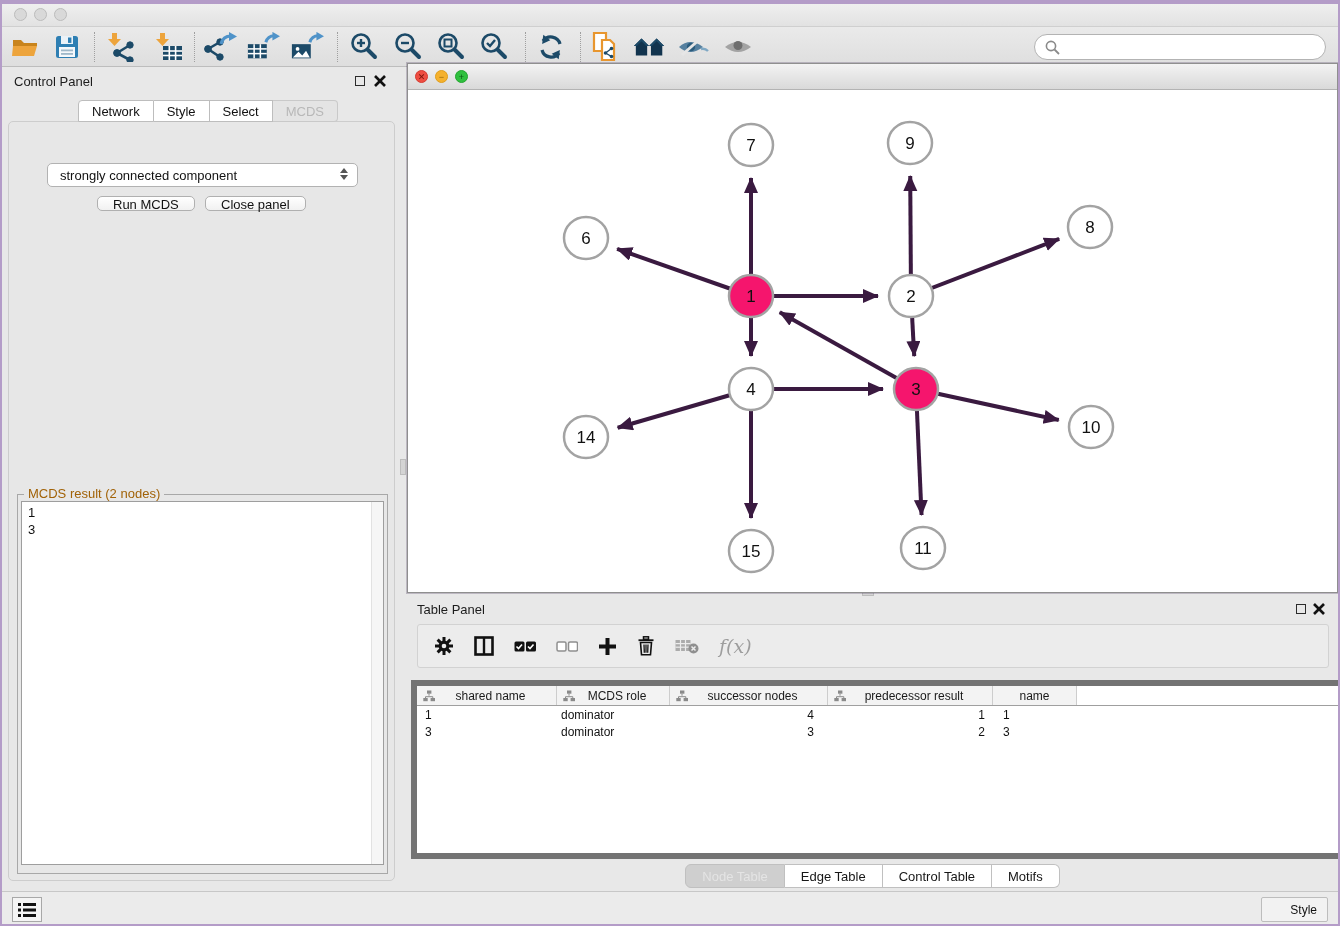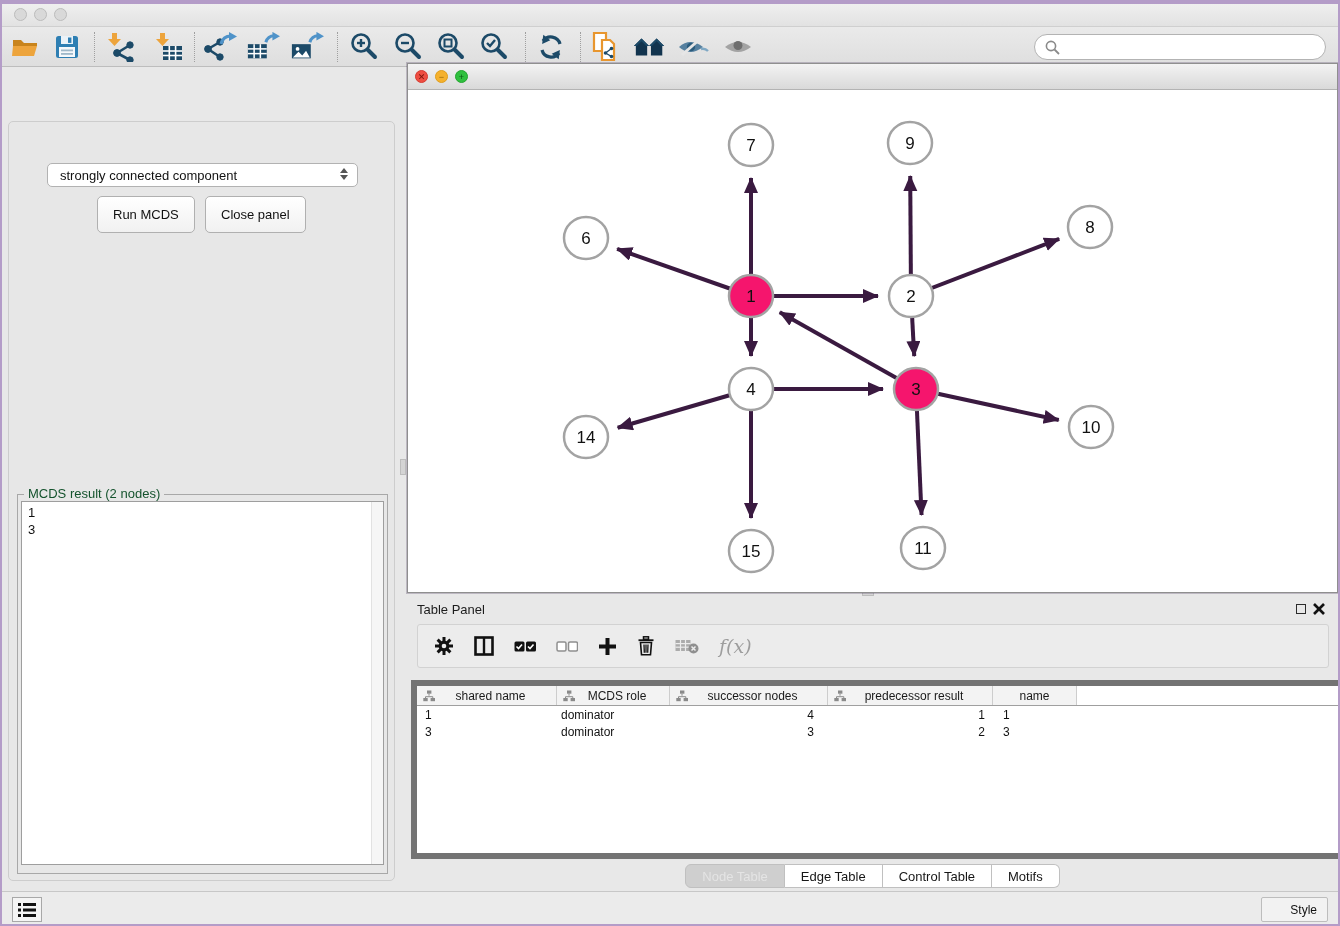--- a/index.html
+++ b/index.html
@@ -38,25 +38,25 @@
   .cp-body { position:absolute; left:6px; top:117px; width:387px; height:760px;
     background:#e7e7e7; border:1px solid #cdcdcd; border-radius:5px; }
   .opt-label { position:absolute; left:0; width:100%; top:21px; text-align:center; font-size:13px; color:#1a1a1a; }
   .criterion { position:absolute; left:38px; top:41px; width:311px; height:24px; background:#fff;
     border:1px solid #b2b2b2; border-radius:5px; font-size:13px; color:#111;
     display:flex; align-items:center; padding:0 22px 0 12px; }
   .stepper { position:absolute; right:9px; top:4px; display:flex; flex-direction:column; gap:2px; }
   .stepper i { width:0; height:0; border-left:4px solid transparent; border-right:4px solid transparent; }
   .stepper .up { border-bottom:5px solid #555; }
   .stepper .dn { border-top:5px solid #555; }
-  .cp-btn { position:absolute; top:74px; height:37px; padding:0 15px; font-size:13px; color:#111;
+  .cp-btn { position:absolute; top:74px; height:15px; padding:0 15px; font-size:13px; color:#111;
     background:linear-gradient(#ffffff,#f1f1f1); border:1px solid #b0b0b0; border-radius:5px; }
   .result-box { position:absolute; left:8px; top:372px; width:371px; height:380px;
     border:1px solid #a8a8a8; background:#e7e7e7; }
-  .result-legend { position:absolute; left:6px; top:-9px; background:#e7e7e7; padding:0 4px; font-size:13px; color:#14532d; }
+  .result-legend { position:absolute; left:6px; top:-9px; background:#e7e7e7; padding:0 4px; font-size:13px; color:#a16207; }
   .result-text { position:absolute; left:3px; top:6px; right:3px; bottom:8px; background:#fff;
     border:1px solid #9e9e9e; font-size:13px; color:#111; padding:2px 6px; line-height:17px; }
   .result-scroll { position:absolute; right:0; top:0; bottom:0; width:12px; background:#f6f6f6; border-left:1px solid #e2e2e2; }
   
   .netwin { position:absolute; left:405px; top:59px; width:931px; height:530px;
     background:#fff; border:1px solid #8f8f8f; box-shadow:0 0 0 1px rgba(60,40,80,.25); }
   .net-titlebar { position:relative; height:26px; background:linear-gradient(#f3f3f3,#d9d9d9);
     border-bottom:1px solid #b3b3b3; }
   .light { position:absolute; top:6px; width:13px; height:13px; border-radius:50%; font-size:9px;
     line-height:13px; text-align:center; }
@@ -261,20 +261,34 @@
     </button>
     <div class="search">
       <svg width="15" height="15" viewBox="0 0 15 15">
         <circle cx="6" cy="6" r="4.6" fill="none" stroke="#8a8a8a" stroke-width="1.6"></circle>
         <line x1="9.5" y1="9.5" x2="14" y2="14" stroke="#8a8a8a" stroke-width="1.8"></line>
       </svg>
       <input placeholder="" style="">
     </div>
   </div>
 
+  <div class="cp-header">
+    <span class="pt">Control Panel</span>
+    <span class="panel-float" style="right:36px"></span>
+    <svg class="panel-close" style="right:14px" viewBox="0 0 14 14">
+      <line x1="2" y1="2" x2="12" y2="12" stroke="#111" stroke-width="2.6"></line>
+      <line x1="12" y1="2" x2="2" y2="12" stroke="#111" stroke-width="2.6"></line>
+    </svg>
+  </div>
+  <div class="cp-tabs">
+    <div class="cp-tab first">Network</div>
+    <div class="cp-tab">Style</div>
+    <div class="cp-tab">Select</div>
+    <div class="cp-tab active-grey">MCDS</div>
+  </div>
   <div class="cp-body">
     <div class="criterion">
       <span>strongly connected component</span>
       <span class="stepper">
           <i class="up"></i>
           <i class="dn"></i>
         </span>
     </div>
     <button class="cp-btn" style="left:88px">Run MCDS</button>
     <button class="cp-btn" style="left:196px">Close panel</button>

